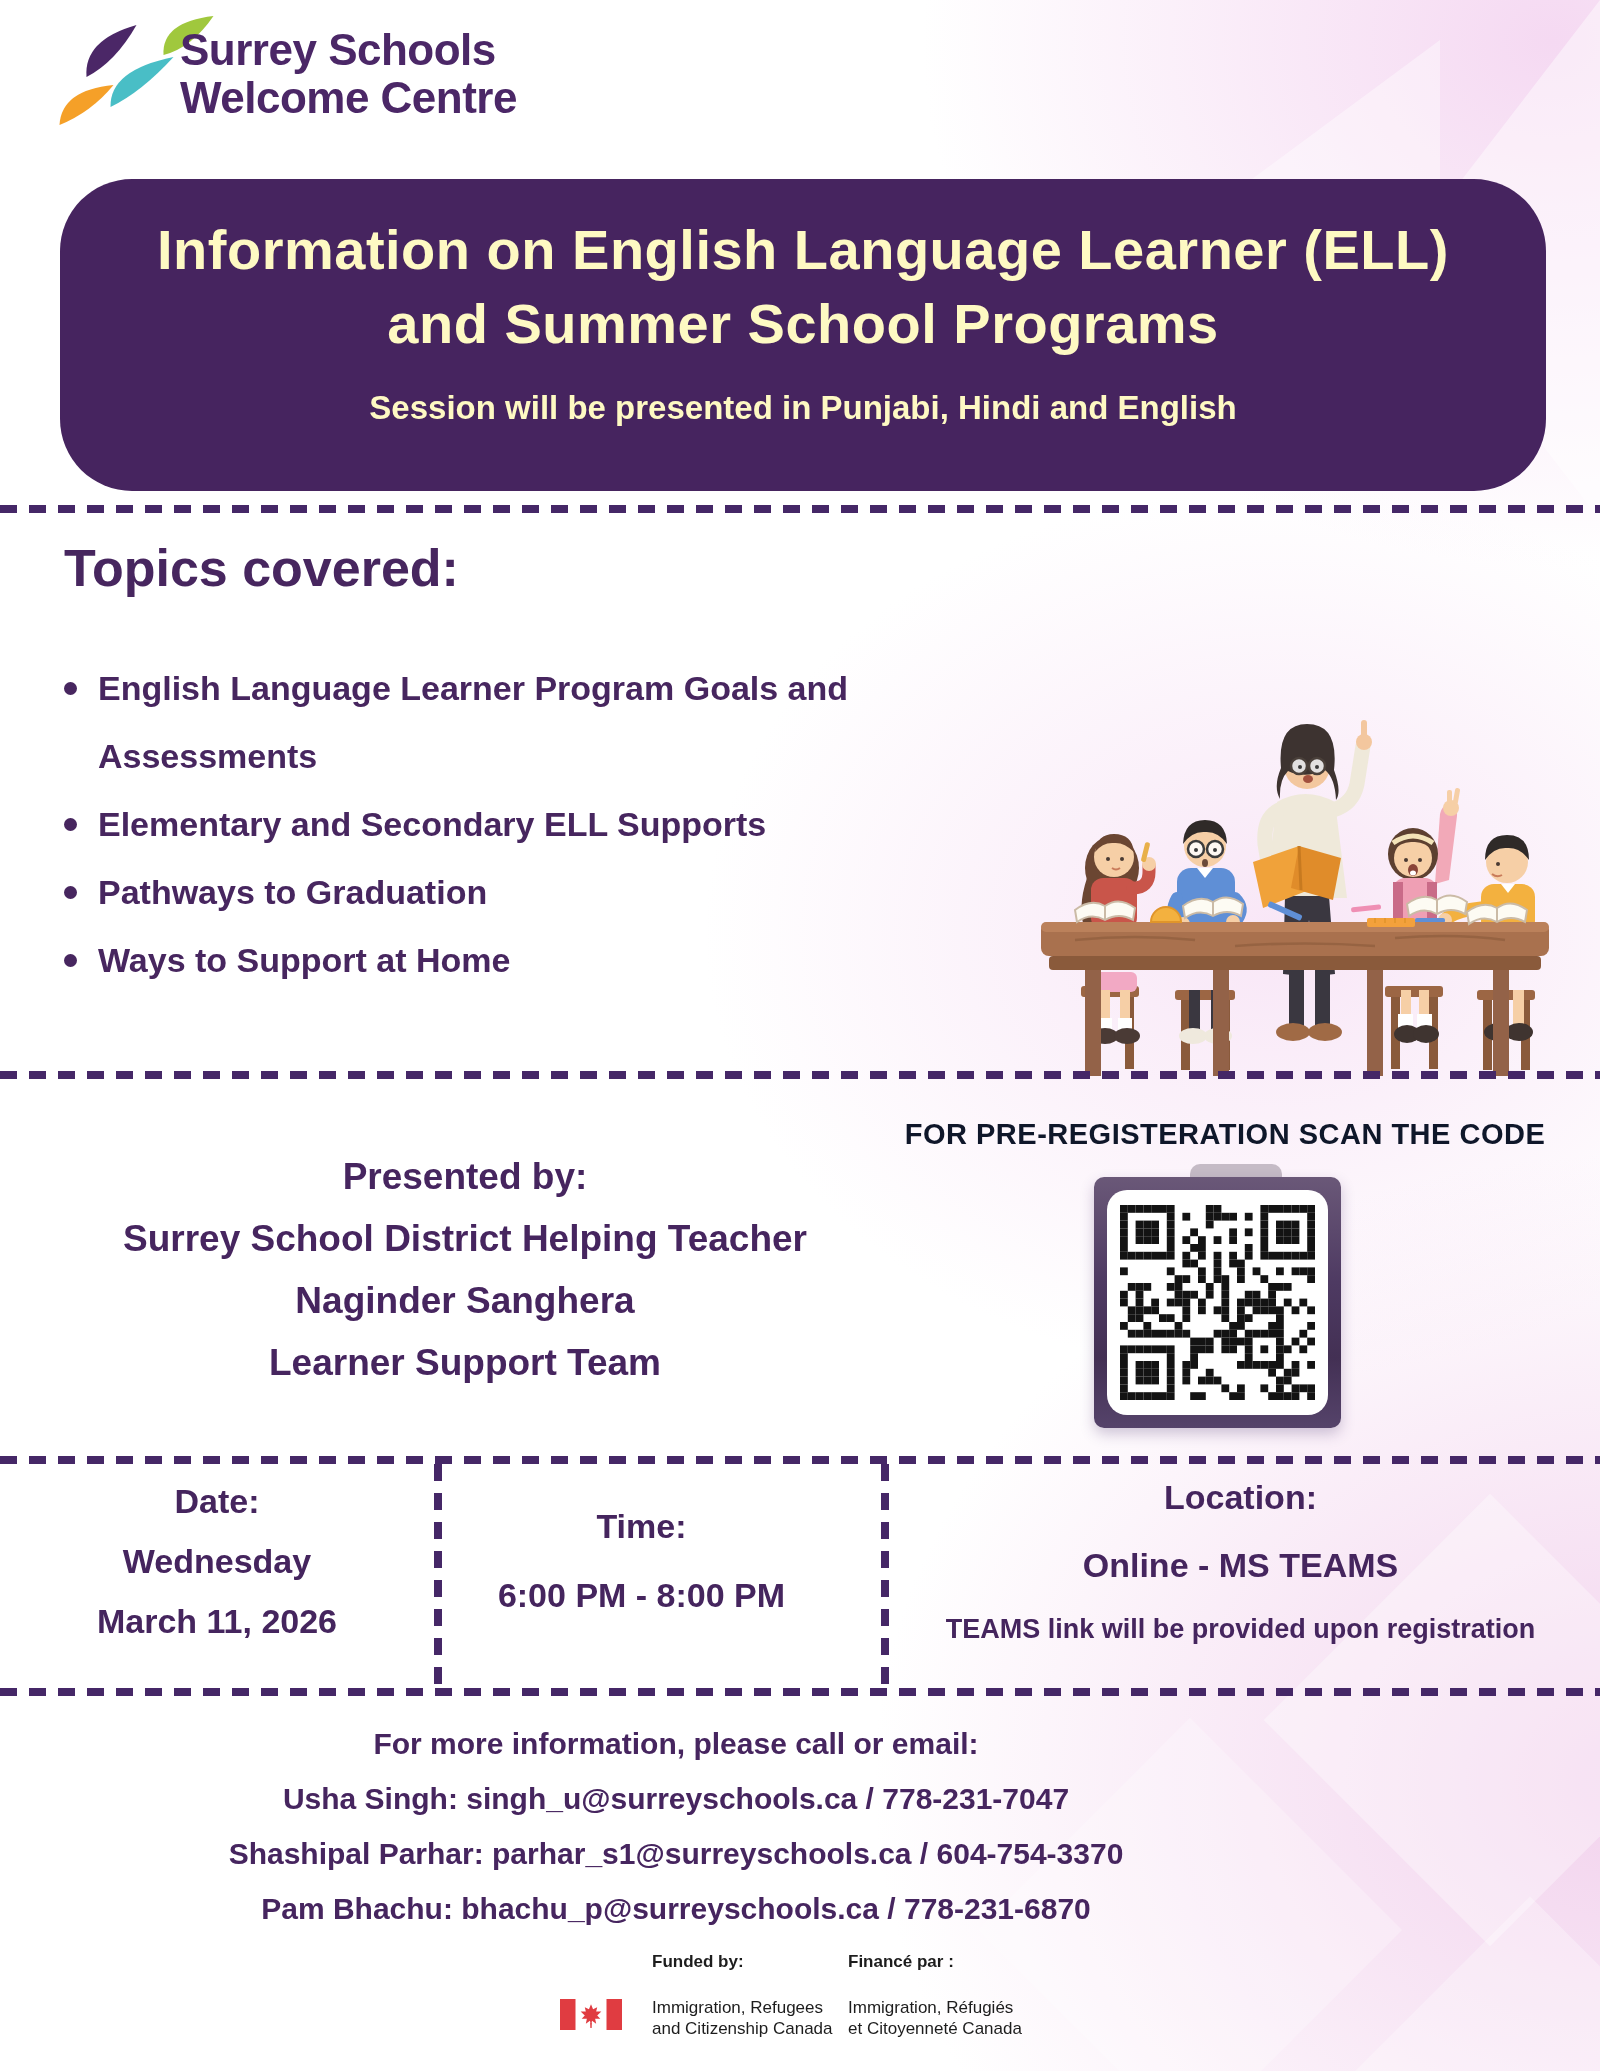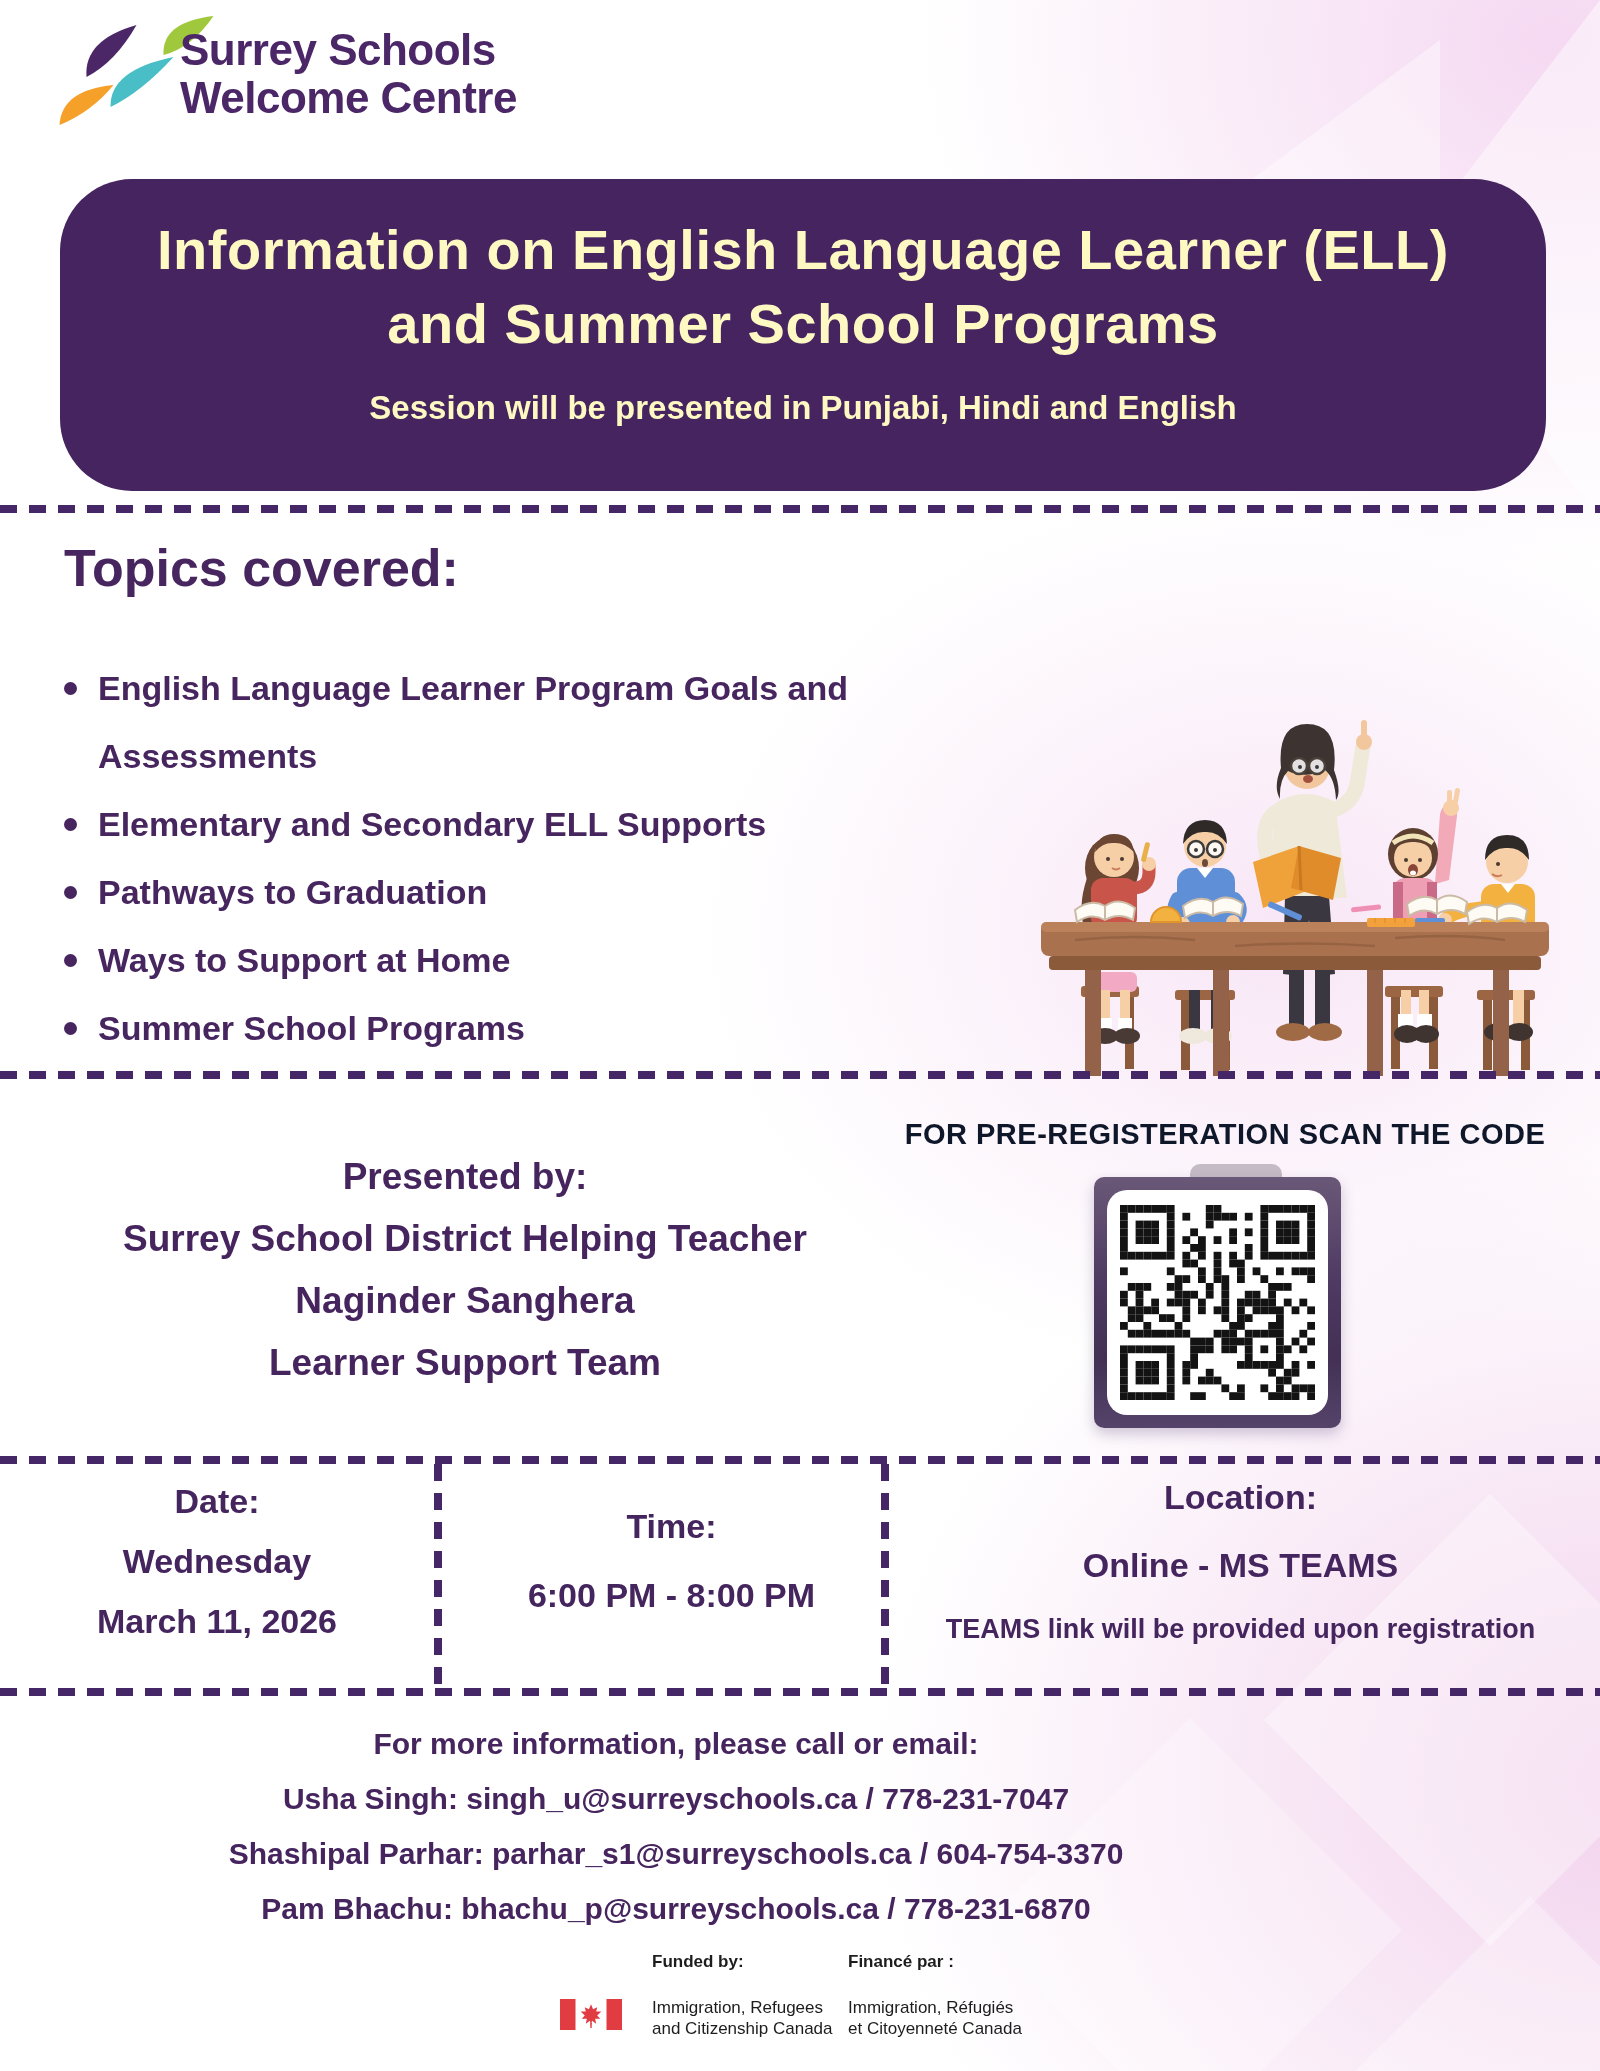--- a/index.html
+++ b/index.html
@@ -57,21 +57,21 @@
     left:1094px;top:1177px;width:247px;height:251px;border-radius:10px;z-index:3;
     background:linear-gradient(180deg,#6a5878 0%,#4e3a62 42%,#433054 72%,#55436a 100%);
     box-shadow:0 6px 14px rgba(69,39,103,.25);
   }
   .qr-panel{position:absolute;inset:13px;background:#ffffff;border-radius:20px;}
   .qr-panel svg{position:absolute;inset:13px;width:calc(100% - 26px);height:calc(100% - 26px);}
   
   .cell{top:1464px;height:224px;display:flex;flex-direction:column;align-items:center;justify-content:center;
         box-sizing:border-box;padding-bottom:30px;text-align:center;font-weight:bold;color:#45255e;}
   .cell-date{left:0;width:434px;gap:21px;font-size:34px;}
-  .cell-time{left:448px;width:447px;gap:30px;font-size:34px;}
+  .cell-time{left:418px;width:447px;gap:30px;font-size:34px;}
   .cell-loc{left:881px;width:719px;gap:29px;font-size:34px;}
   .loc-note{font-size:27px;}
   
   .contact{left:0;top:1716px;width:1352px;text-align:center;font-weight:bold;color:#46255f;
            font-size:30px;line-height:55px;}
   
   .footer{left:560px;top:1952px;width:560px;color:#1d1d1d;font-size:17px;}
   .footer-headers{display:flex;margin-left:92px;margin-bottom:25px;font-weight:bold;}
   .footer-headers .fh1{width:196px;}
   .footer-row{display:flex;align-items:flex-start;}
@@ -109,21 +109,20 @@
   </div>
 
   <div class="layer hdash" style="top:505px;"></div>
 
   <div class="layer topics-heading">Topics covered:</div>
   <ul class="layer topics-list">
     <li>English Language Learner Program Goals and Assessments</li>
     <li>Elementary and Secondary ELL Supports</li>
     <li>Pathways to Graduation</li>
     <li>Ways to Support at Home</li>
-    <li>Summer School Programs</li>
   </ul>
 
   <svg class="layer illustration" viewBox="0 0 560 420" aria-hidden="true">
 
     <g>
       <rect x="66" y="314" width="58" height="11" rx="3" fill="#9c6644"></rect>
       <rect x="72" y="325" width="9" height="72" fill="#8a5a3b"></rect>
         <rect x="110" y="325" width="9" height="72" fill="#8a5a3b"></rect>
       <rect x="160" y="318" width="60" height="10" rx="3" fill="#9c6644"></rect>
       <rect x="166" y="328" width="9" height="70" fill="#8a5a3b"></rect>

